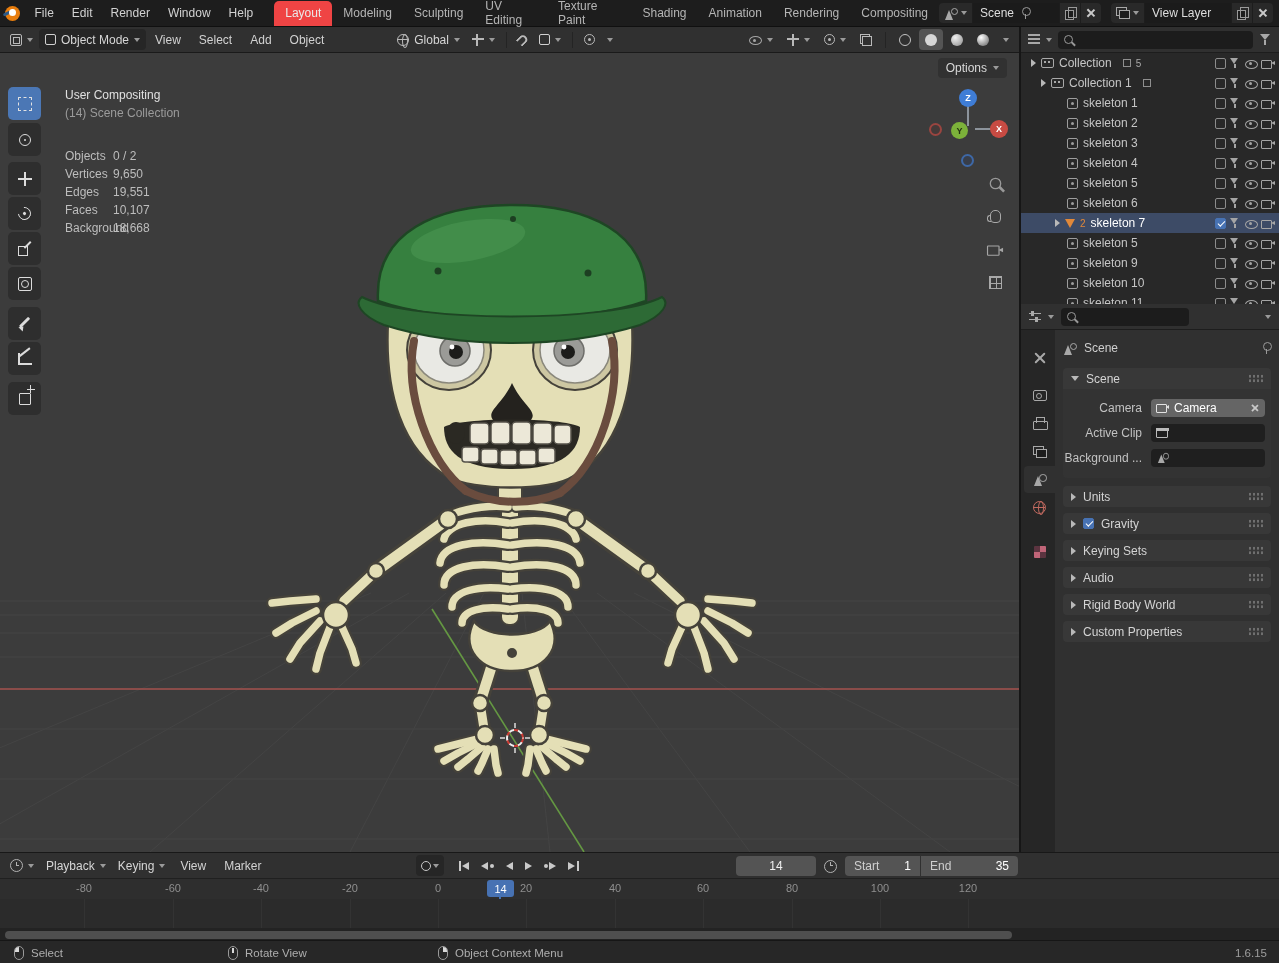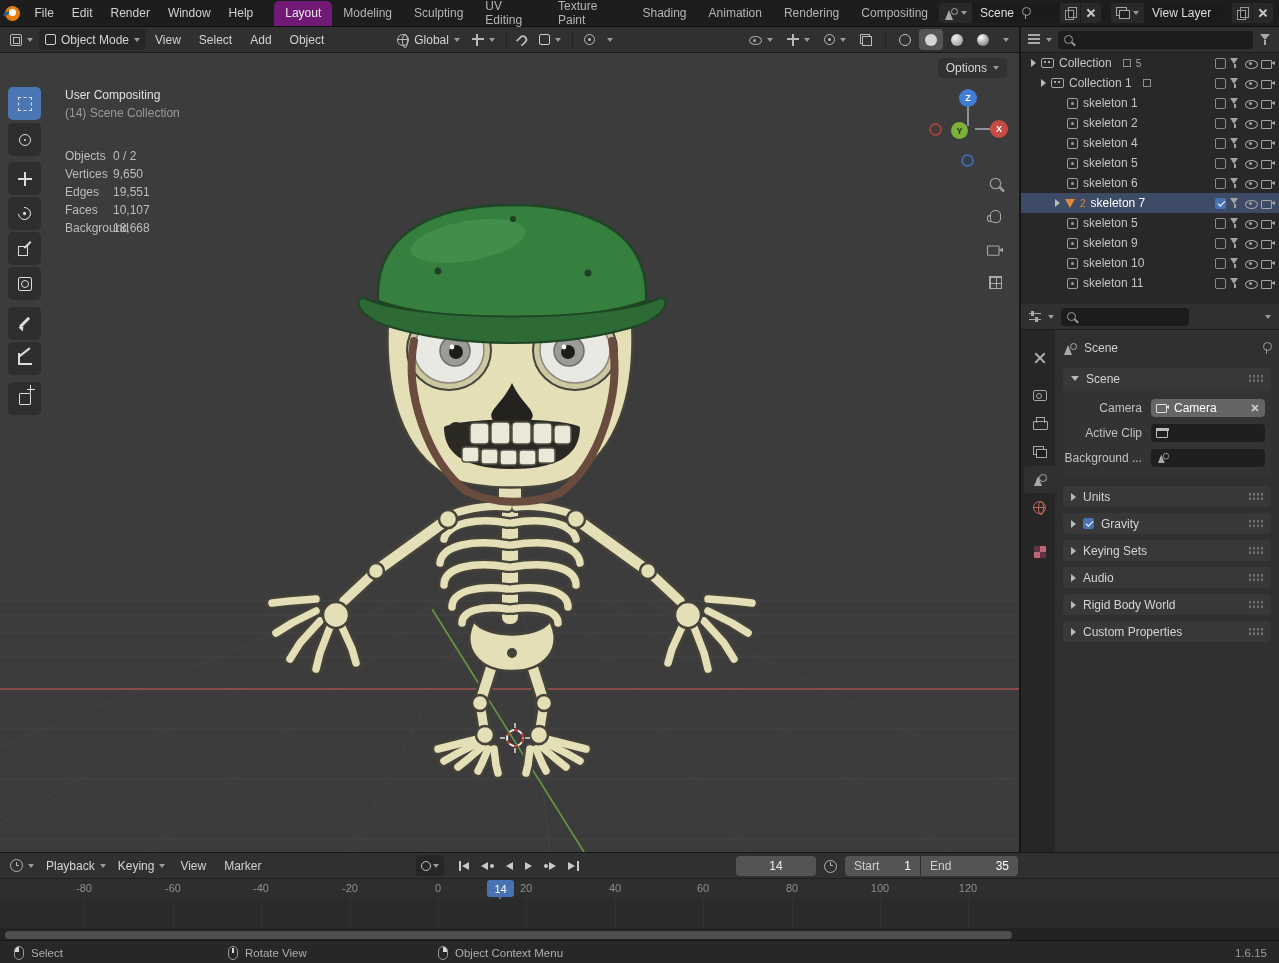--- a/index.html
+++ b/index.html
@@ -41,21 +41,21 @@
 
 
 .topbar{position:absolute;left:0;top:0;width:1279px;height:27px;background:#1d1d1d;border-bottom:1px solid #101010;display:flex;align-items:center;}
 .logo{width:26px;height:26px;display:flex;align-items:center;justify-content:center;}
 .logo-dot{width:15px;height:15px;border-radius:50%;background:#e87d0d;position:relative;}
 .logo-dot::after{content:"";position:absolute;left:4px;top:3px;width:7px;height:7px;border-radius:50%;background:#fff;}
 .logo-dot::before{content:"";position:absolute;left:-2px;top:6px;width:8px;height:3px;background:#2d5a87;border-radius:2px;transform:rotate(-25deg);}
 .menu-item{padding:0 9px;line-height:26px;color:#d2d2d2;}
 .ws-tabs{display:flex;align-items:center;height:27px;margin-left:12px;}
 .ws-tab{padding:5px 11px 6px;border-radius:5px 5px 0 0;color:#b5b5b5;font-size:12px;}
-.ws-tab.active{background:#701a75;color:#e9e9e9;}
+.ws-tab.active{background:#ef4444;color:#e9e9e9;}
 .tb-right{margin-left:auto;display:flex;align-items:center;gap:10px;padding-right:6px;}
 .id-group{display:flex;align-items:center;gap:1px;}
 .id-btn{display:flex;align-items:center;gap:3px;background:#292929;border-radius: 4px 0 0 4px;height:20px;padding:0 5px;}
 .id-field{display:flex;align-items:center;gap:6px;background:#1b1b1b;height:20px;padding:0 7px;color:#dedede;min-width:86px;}
 .id-ib{display:flex;align-items:center;justify-content:center;background:#292929;height:20px;width:20px;}
 .id-ib:last-child{border-radius:0 4px 4px 0;}
 
 
 .g-scene{position:relative;width:14px;height:13px;display:inline-block;}
 .g-scene::before{content:"";position:absolute;left:1px;bottom:0;border-left:4.5px solid transparent;border-right:4.5px solid transparent;border-bottom:10px solid #a8a8a8;}
@@ -685,20 +685,30 @@
             <span>skeleton 2</span>
             <span class="ol-right">
               <span class="cbx"></span>
               <span class="ptri"></span>
               <span class="eyei"></span>
               <span class="cami"></span>
             </span>
           </div>
         <div class="ol-row" style="padding-left:46px">
             <span class="obj-ico"></span>
+            <span>skeleton 3</span>
+            <span class="ol-right">
+              <span class="cbx"></span>
+              <span class="ptri"></span>
+              <span class="eyei"></span>
+              <span class="cami"></span>
+            </span>
+          </div>
+        <div class="ol-row" style="padding-left:46px">
+            <span class="obj-ico"></span>
             <span>skeleton 4</span>
             <span class="ol-right">
               <span class="cbx"></span>
               <span class="ptri"></span>
               <span class="eyei"></span>
               <span class="cami"></span>
             </span>
           </div>
         <div class="ol-row" style="padding-left:46px">
             <span class="obj-ico"></span>

